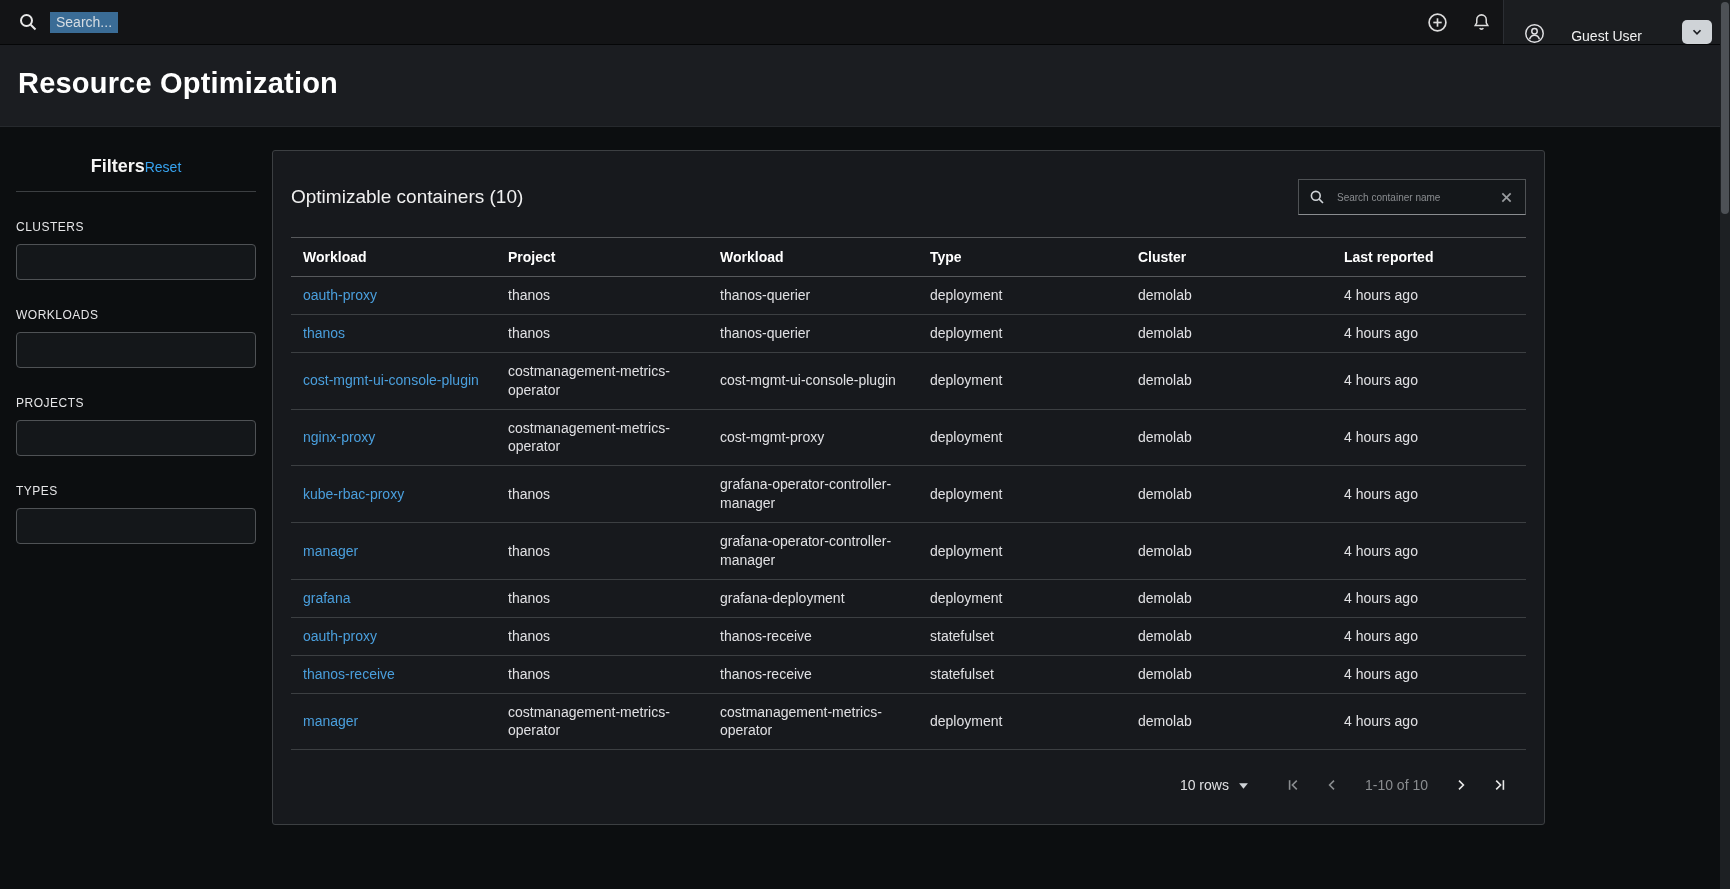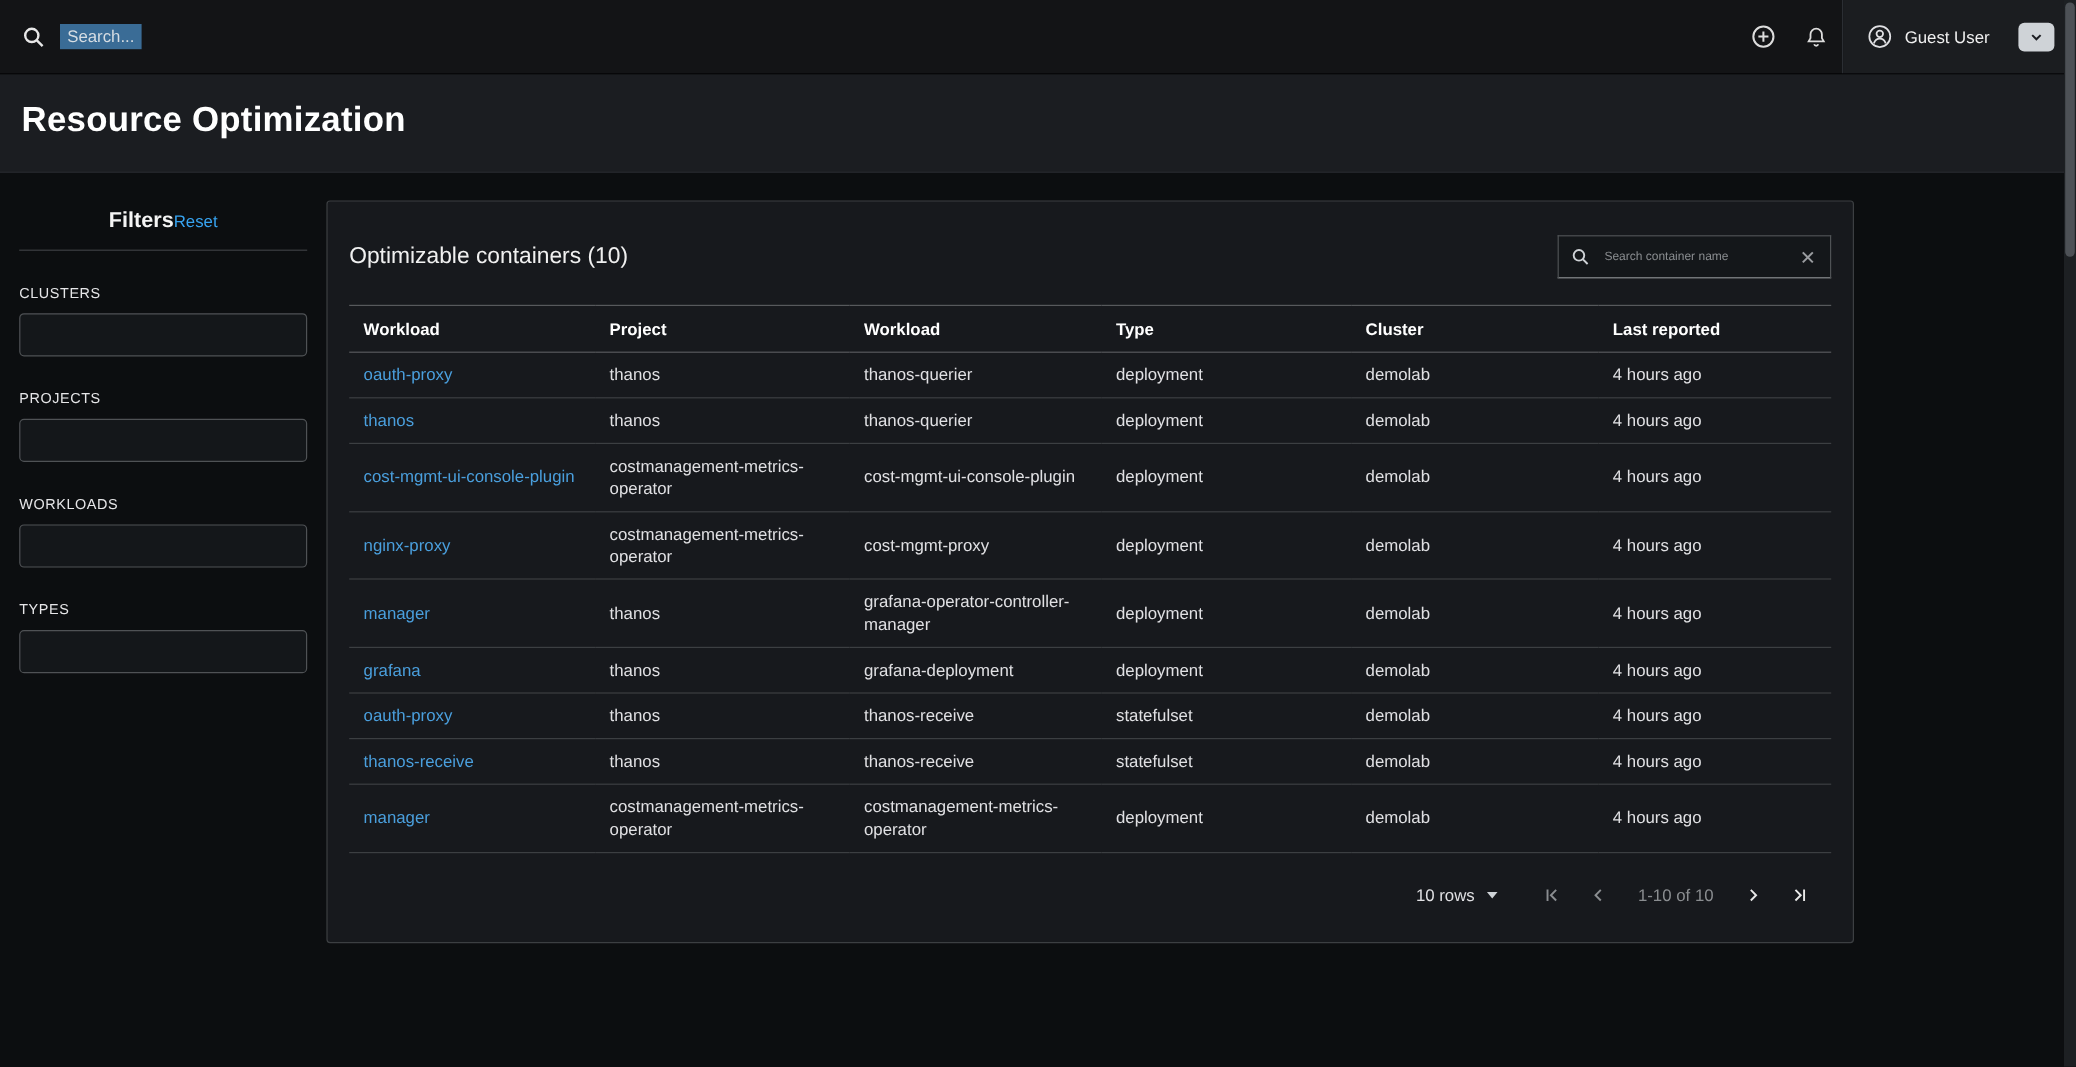--- a/index.html
+++ b/index.html
@@ -18,39 +18,39 @@
   body{
     width:1730px;height:889px;overflow:hidden;position:relative;
     background:var(--bg-page);
     font-family:"Liberation Sans","DejaVu Sans",sans-serif;
     color:var(--text);
   }
   svg{display:block;}
 
   
   .masthead{
-    height:62px;background:var(--bg-masthead);
+    height:45px;background:var(--bg-masthead);
     display:flex;align-items:stretch;
     border-bottom:1px solid #050607;
   }
   .m-left{display:flex;align-items:center;gap:12px;padding:0 18px;}
   .m-search{display:flex;align-items:center;gap:12px;cursor:text;}
   .m-search .icon{color:#e8e8e8;}
   .m-search-text{
     background:#3a6c96;color:#d6dde3;font-size:14px;
     padding:2px 6px 3px;min-width:58px;
   }
   .m-right{margin-left:auto;display:flex;align-items:stretch;}
   .m-iconbtn{
     display:flex;align-items:center;justify-content:center;
     width:44px;color:#dcdcdc;background:transparent;border:none;cursor:pointer;
   }
   .m-sep{width:1px;background:#2b2e33;}
   .m-user{
-    display:flex;align-items:center;gap:10px;
+    display:flex;align-items:flex-end;gap:26px;
     background:#1b1d20;padding:0 18px 0 20px;
   }
   .m-user .icon{color:#e0e0e3;}
   .m-user-name{font-size:14px;color:#f0f0f0;}
   .m-caret-btn{
     margin-left:14px;width:30px;height:24px;border:none;border-radius:5px;
     background:#cfd3d7;color:#1b1d21;display:flex;align-items:center;justify-content:center;
     cursor:pointer;
   }
 
@@ -211,25 +211,25 @@
       <span class="filters-title">Filters</span>
       <a class="reset-link">Reset</a>
     </div>
     <hr class="filters-divider">
 
     <div class="filter-group">
       <div class="filter-label">CLUSTERS</div>
       <input class="filter-input" style="">
     </div>
     <div class="filter-group">
+      <div class="filter-label">WORKLOADS</div>
+      <input class="filter-input" style="">
+    </div>
+    <div class="filter-group">
       <div class="filter-label">PROJECTS</div>
-      <input class="filter-input" style="">
-    </div>
-    <div class="filter-group">
-      <div class="filter-label">WORKLOADS</div>
       <input class="filter-input" style="">
     </div>
     <div class="filter-group">
       <div class="filter-label">TYPES</div>
       <input class="filter-input" style="">
     </div>
   </aside>
 
   <section class="card">
     <div class="card-head">
@@ -302,20 +302,28 @@
 
       <tr>
         <td><a>nginx-proxy</a></td>
         <td>costmanagement-metrics-operator</td>
         <td>cost-mgmt-proxy</td>
         <td>deployment</td>
         <td>demolab</td>
         <td>4 hours ago</td>
       </tr>
 
+      <tr>
+        <td><a>kube-rbac-proxy</a></td>
+        <td>thanos</td>
+        <td>grafana-operator-controller-manager</td>
+        <td>deployment</td>
+        <td>demolab</td>
+        <td>4 hours ago</td>
+      </tr>
 
       <tr>
         <td><a>manager</a></td>
         <td>thanos</td>
         <td>grafana-operator-controller-manager</td>
         <td>deployment</td>
         <td>demolab</td>
         <td>4 hours ago</td>
       </tr>
 

